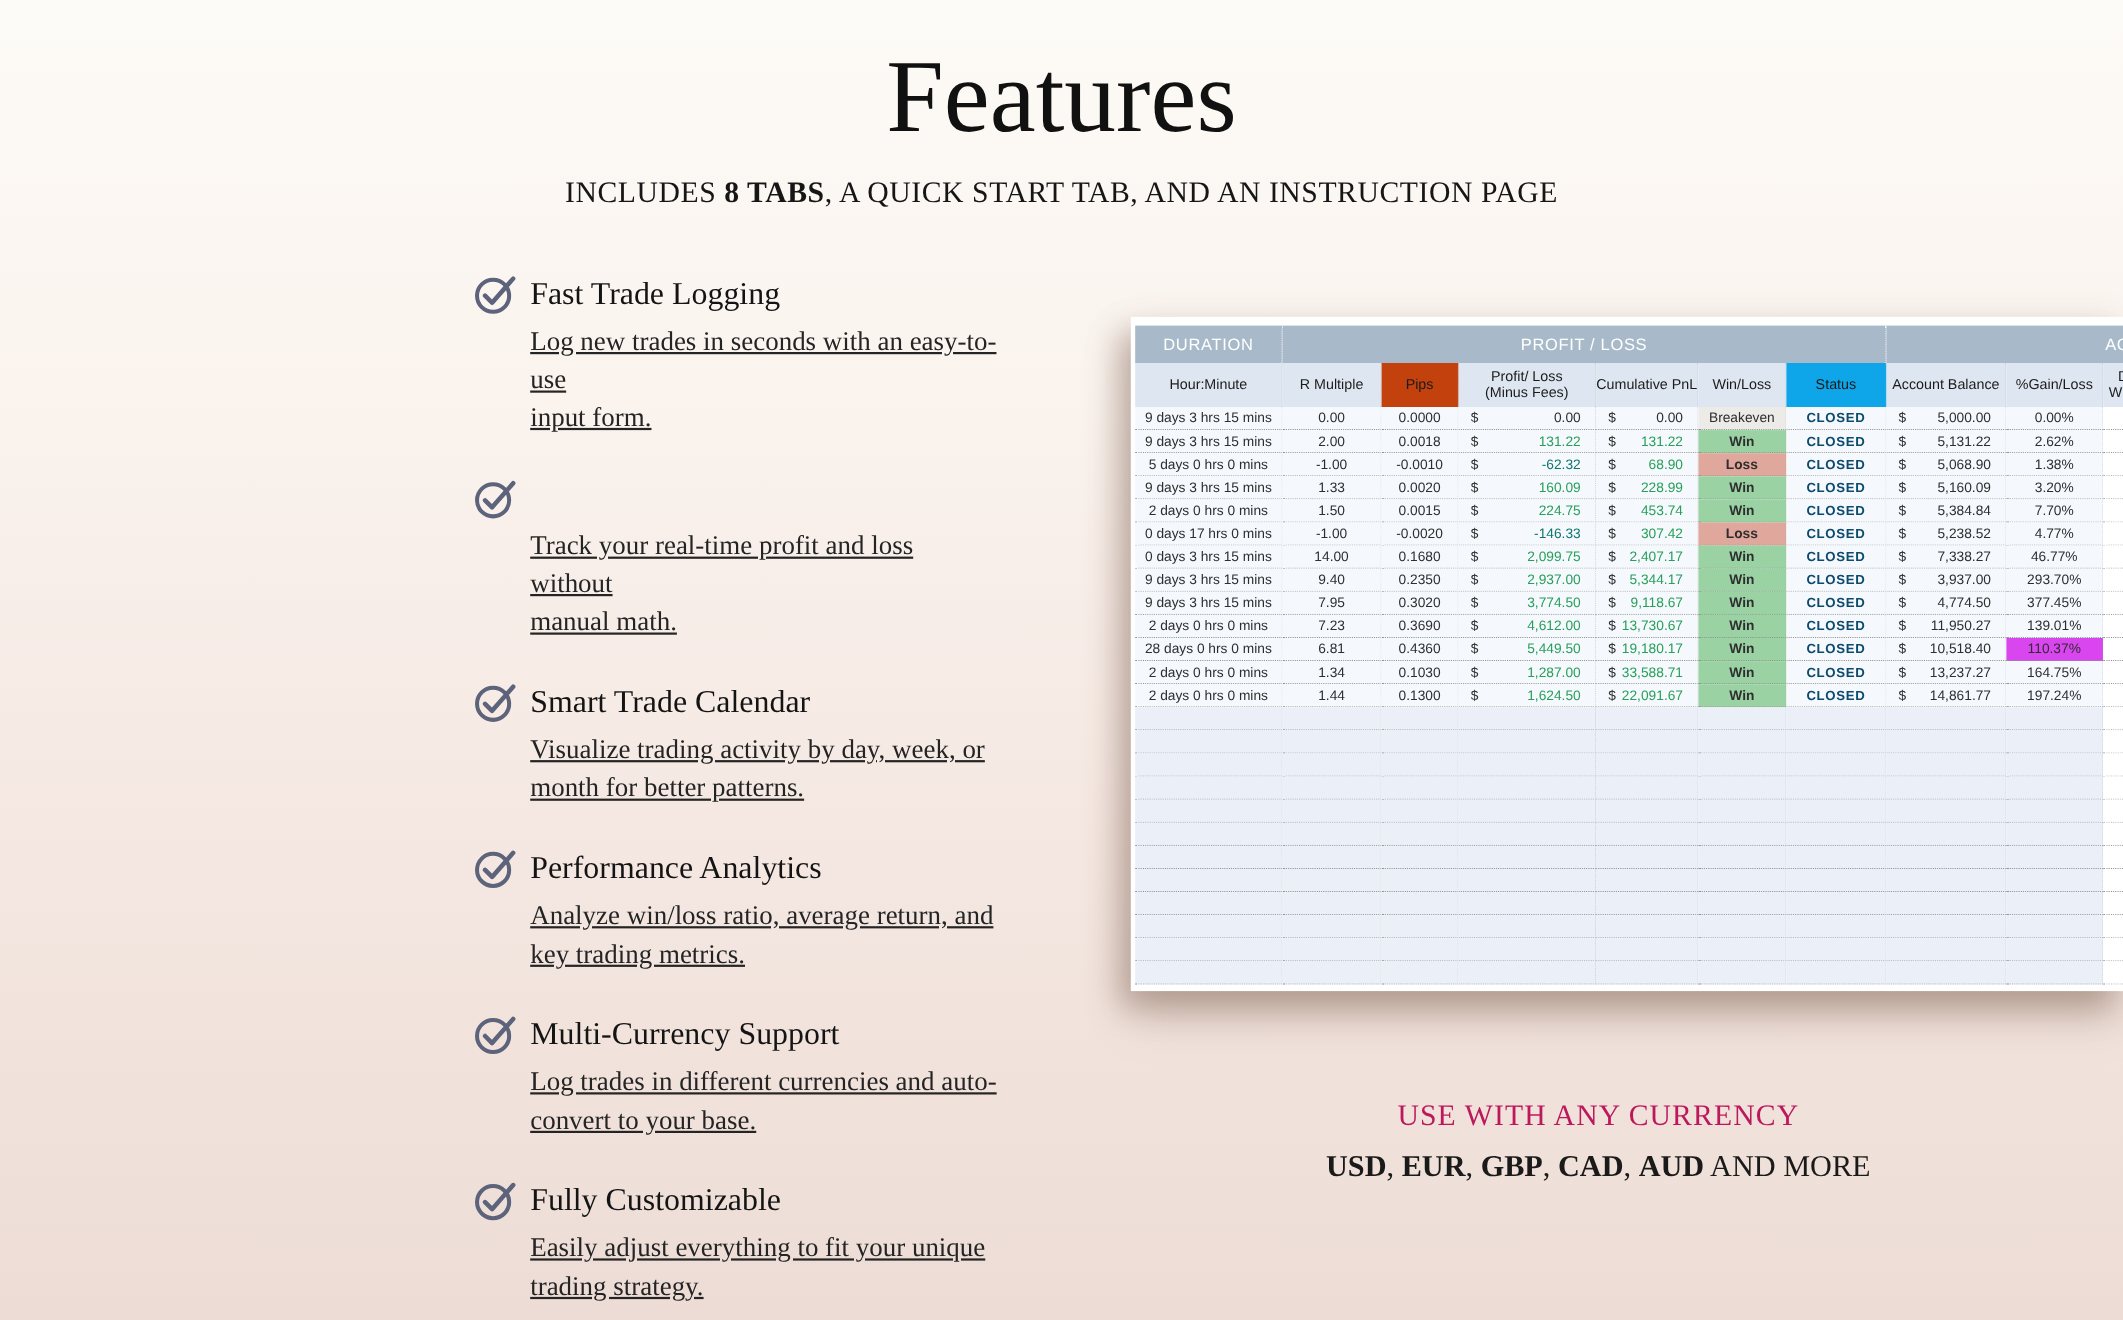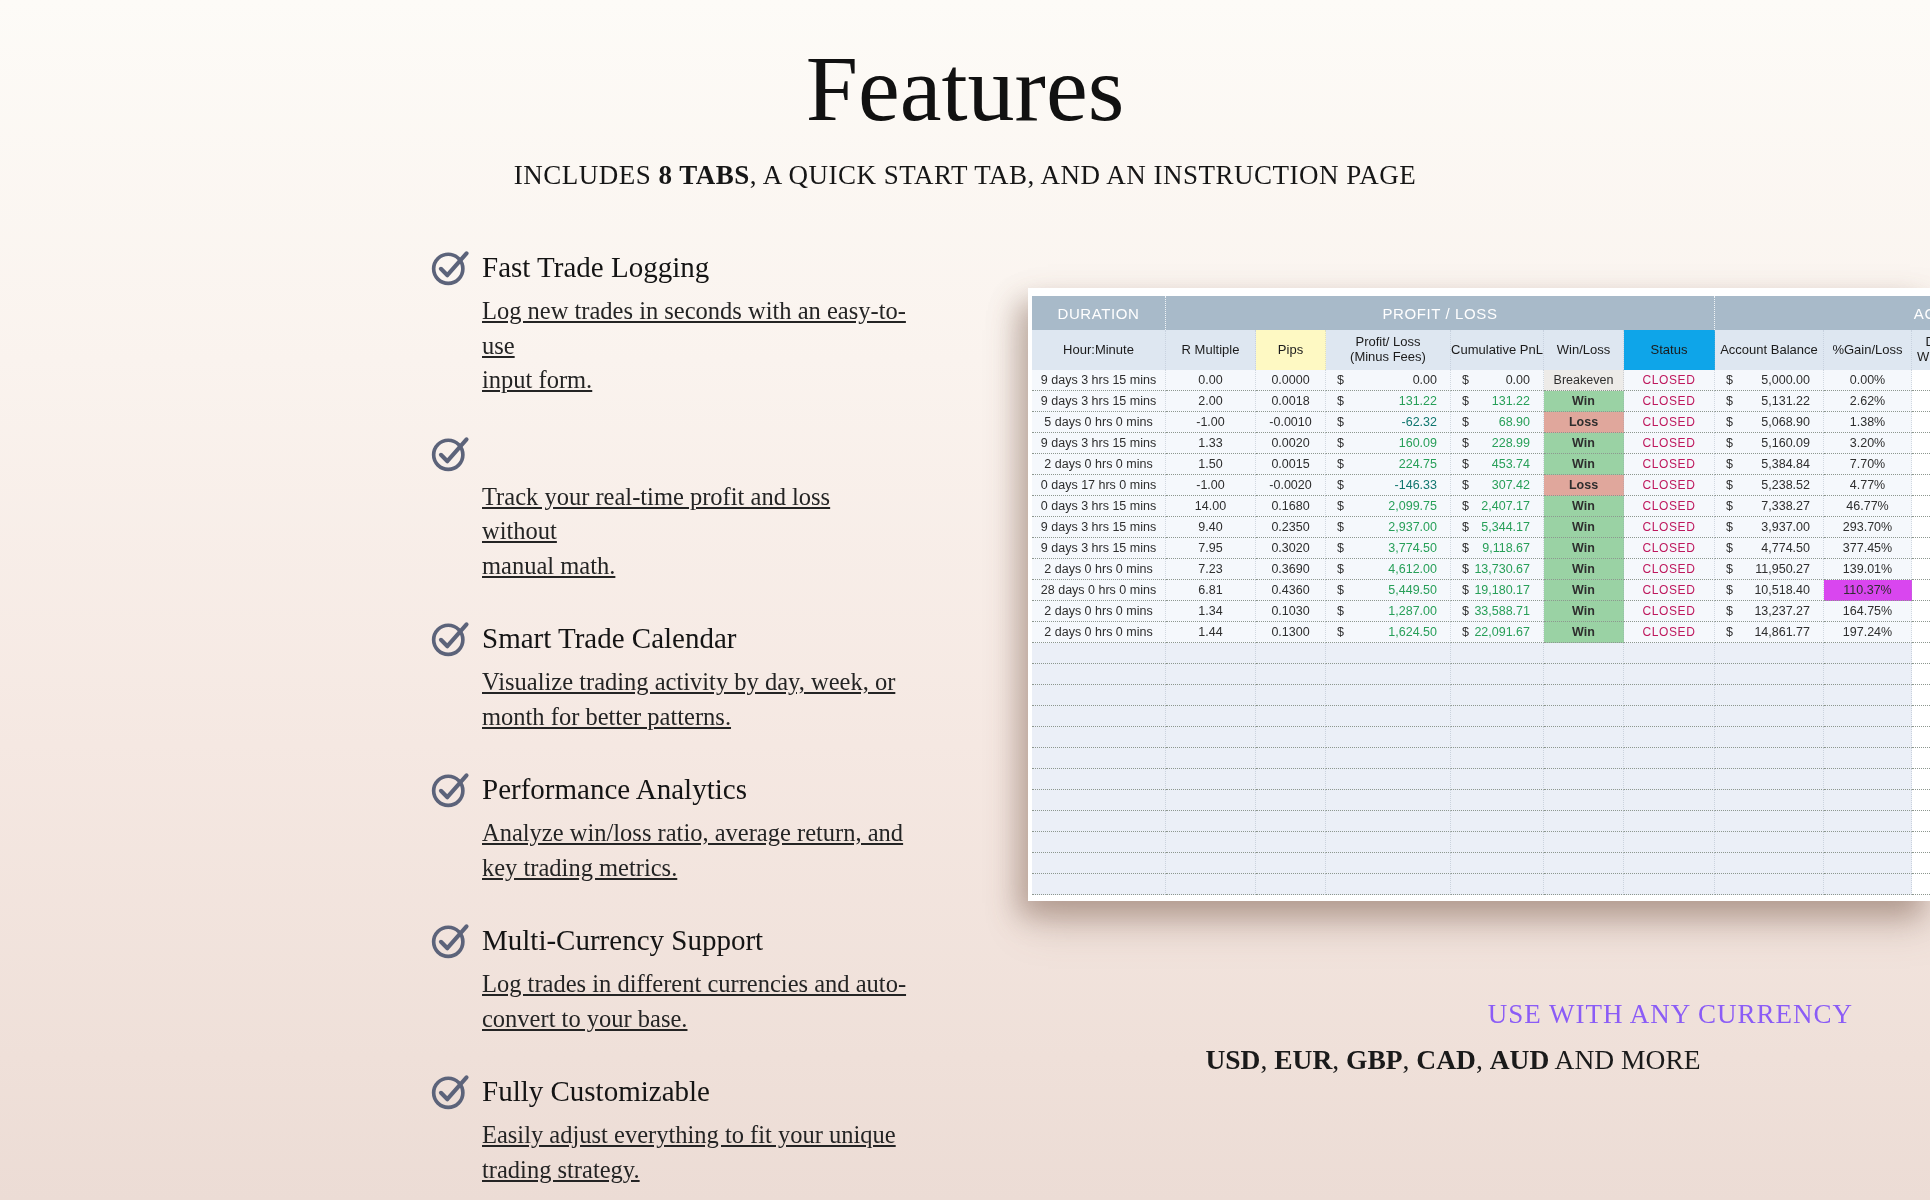--- a/index.html
+++ b/index.html
@@ -75,26 +75,26 @@
   .g-duration{width:134px}.g-pl{width:549px}.g-account{width:477px; border-right:none;}
 
   .val-green{ color:#279f58; }
   .val-red{ color:#0f766e; }
   .val-neutral{ color:#2e2e2e; }
 
   .res-win{ background:#9ad2a4; color:#1e5c30; font-weight:700; font-size:12px; }
   .res-loss{ background:#e0a79c; color:#7e2d1f; font-weight:700; font-size:12px; }
   .res-breakeven{ background:#edebe8; color:#2b2b2b; font-size:12px; }
 
-  .status-text{ color:#be185d; font-weight:400; font-size:12px; letter-spacing:.6px; }
+  .status-text{ color:#0c4a6e; font-weight:700; font-size:12px; letter-spacing:.6px; }
 
   
   .currency-title{
     position:absolute; left:1053px; top:999px; width:800px;
-    text-align:right; font-size:27px; letter-spacing:1px; color:#8b5cf6;
+    text-align:center; font-size:27px; letter-spacing:1px; color:#be185d;
   }
   .currency-line{
     position:absolute; left:1053px; top:1044px; width:800px;
     text-align:center; font-size:27.5px; color:#1a1a1a; white-space:pre-wrap;
   }
   .currency-line .seg-b{ font-weight:700; }
 </style>
 </head>
 <body>
 
@@ -173,21 +173,21 @@
 <div class="sheet-card">
   <div class="sheet" id="sheet">
       <div class="sheet-row group-head">
         <div class="gcell g-duration" style="background: rgb(168, 186, 201);">DURATION</div>
         <div class="gcell g-pl" style="background: rgb(168, 186, 201);">PROFIT / LOSS</div>
         <div class="gcell g-account" style="background: rgb(168, 186, 201);">ACCOUNT</div>
       </div>
       <div class="sheet-row col-head">
         <div class="hcell c-hour" style="background: rgb(222, 231, 241);">Hour:Minute</div>
         <div class="hcell c-rm" style="background: rgb(222, 231, 241);">R Multiple</div>
-        <div class="hcell c-pips" style="background: #fef9c3;">Pips</div>
+        <div class="hcell c-pips" style="background: #c2410c;">Pips</div>
         <div class="hcell c-pl" style="background: rgb(222, 231, 241);">Profit/ Loss
 (Minus Fees)</div>
         <div class="hcell c-cum" style="background: rgb(222, 231, 241);">Cumulative PnL</div>
         <div class="hcell c-res" style="background: rgb(222, 231, 241);">Win/Loss</div>
         <div class="hcell c-status" style="background: #0ea5e9;">Status</div>
         <div class="hcell c-bal" style="background: rgb(222, 231, 241);">Account Balance</div>
         <div class="hcell c-gain" style="background: rgb(222, 231, 241);">%Gain/Loss</div>
         <div class="hcell c-dep" style="background: rgb(222, 231, 241);">Deposits/
 Withdrawals</div>
       </div>

